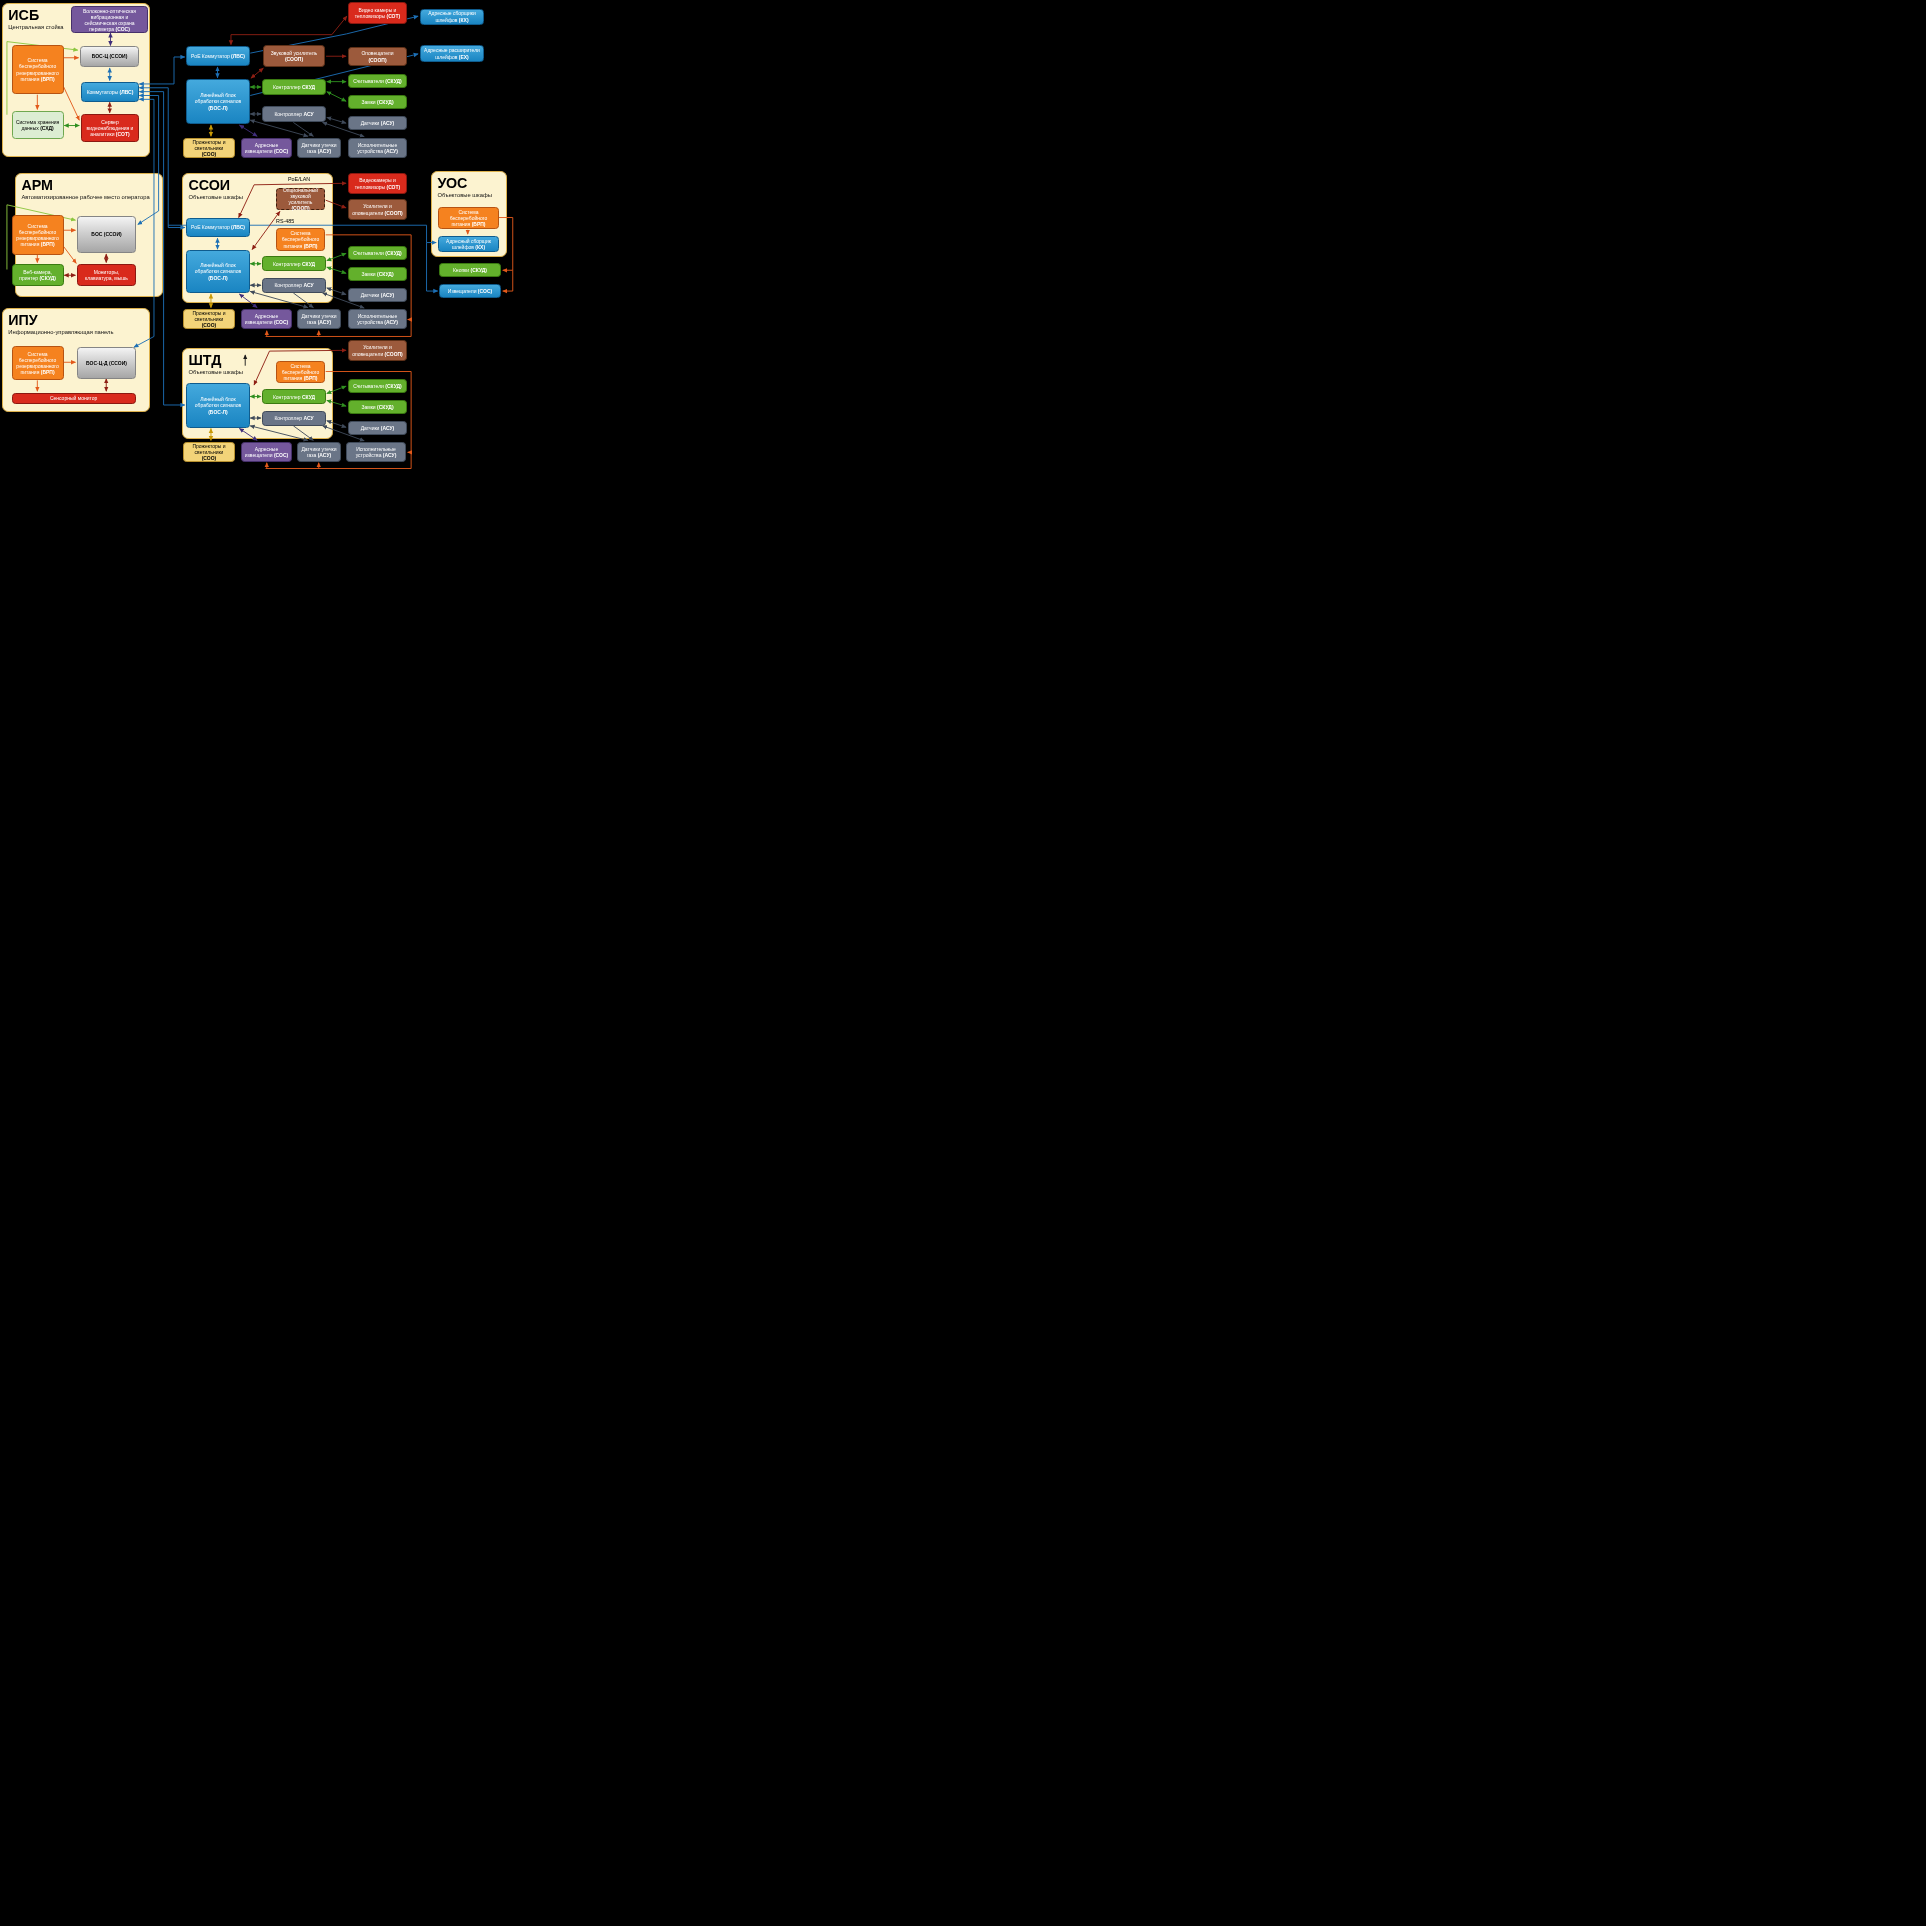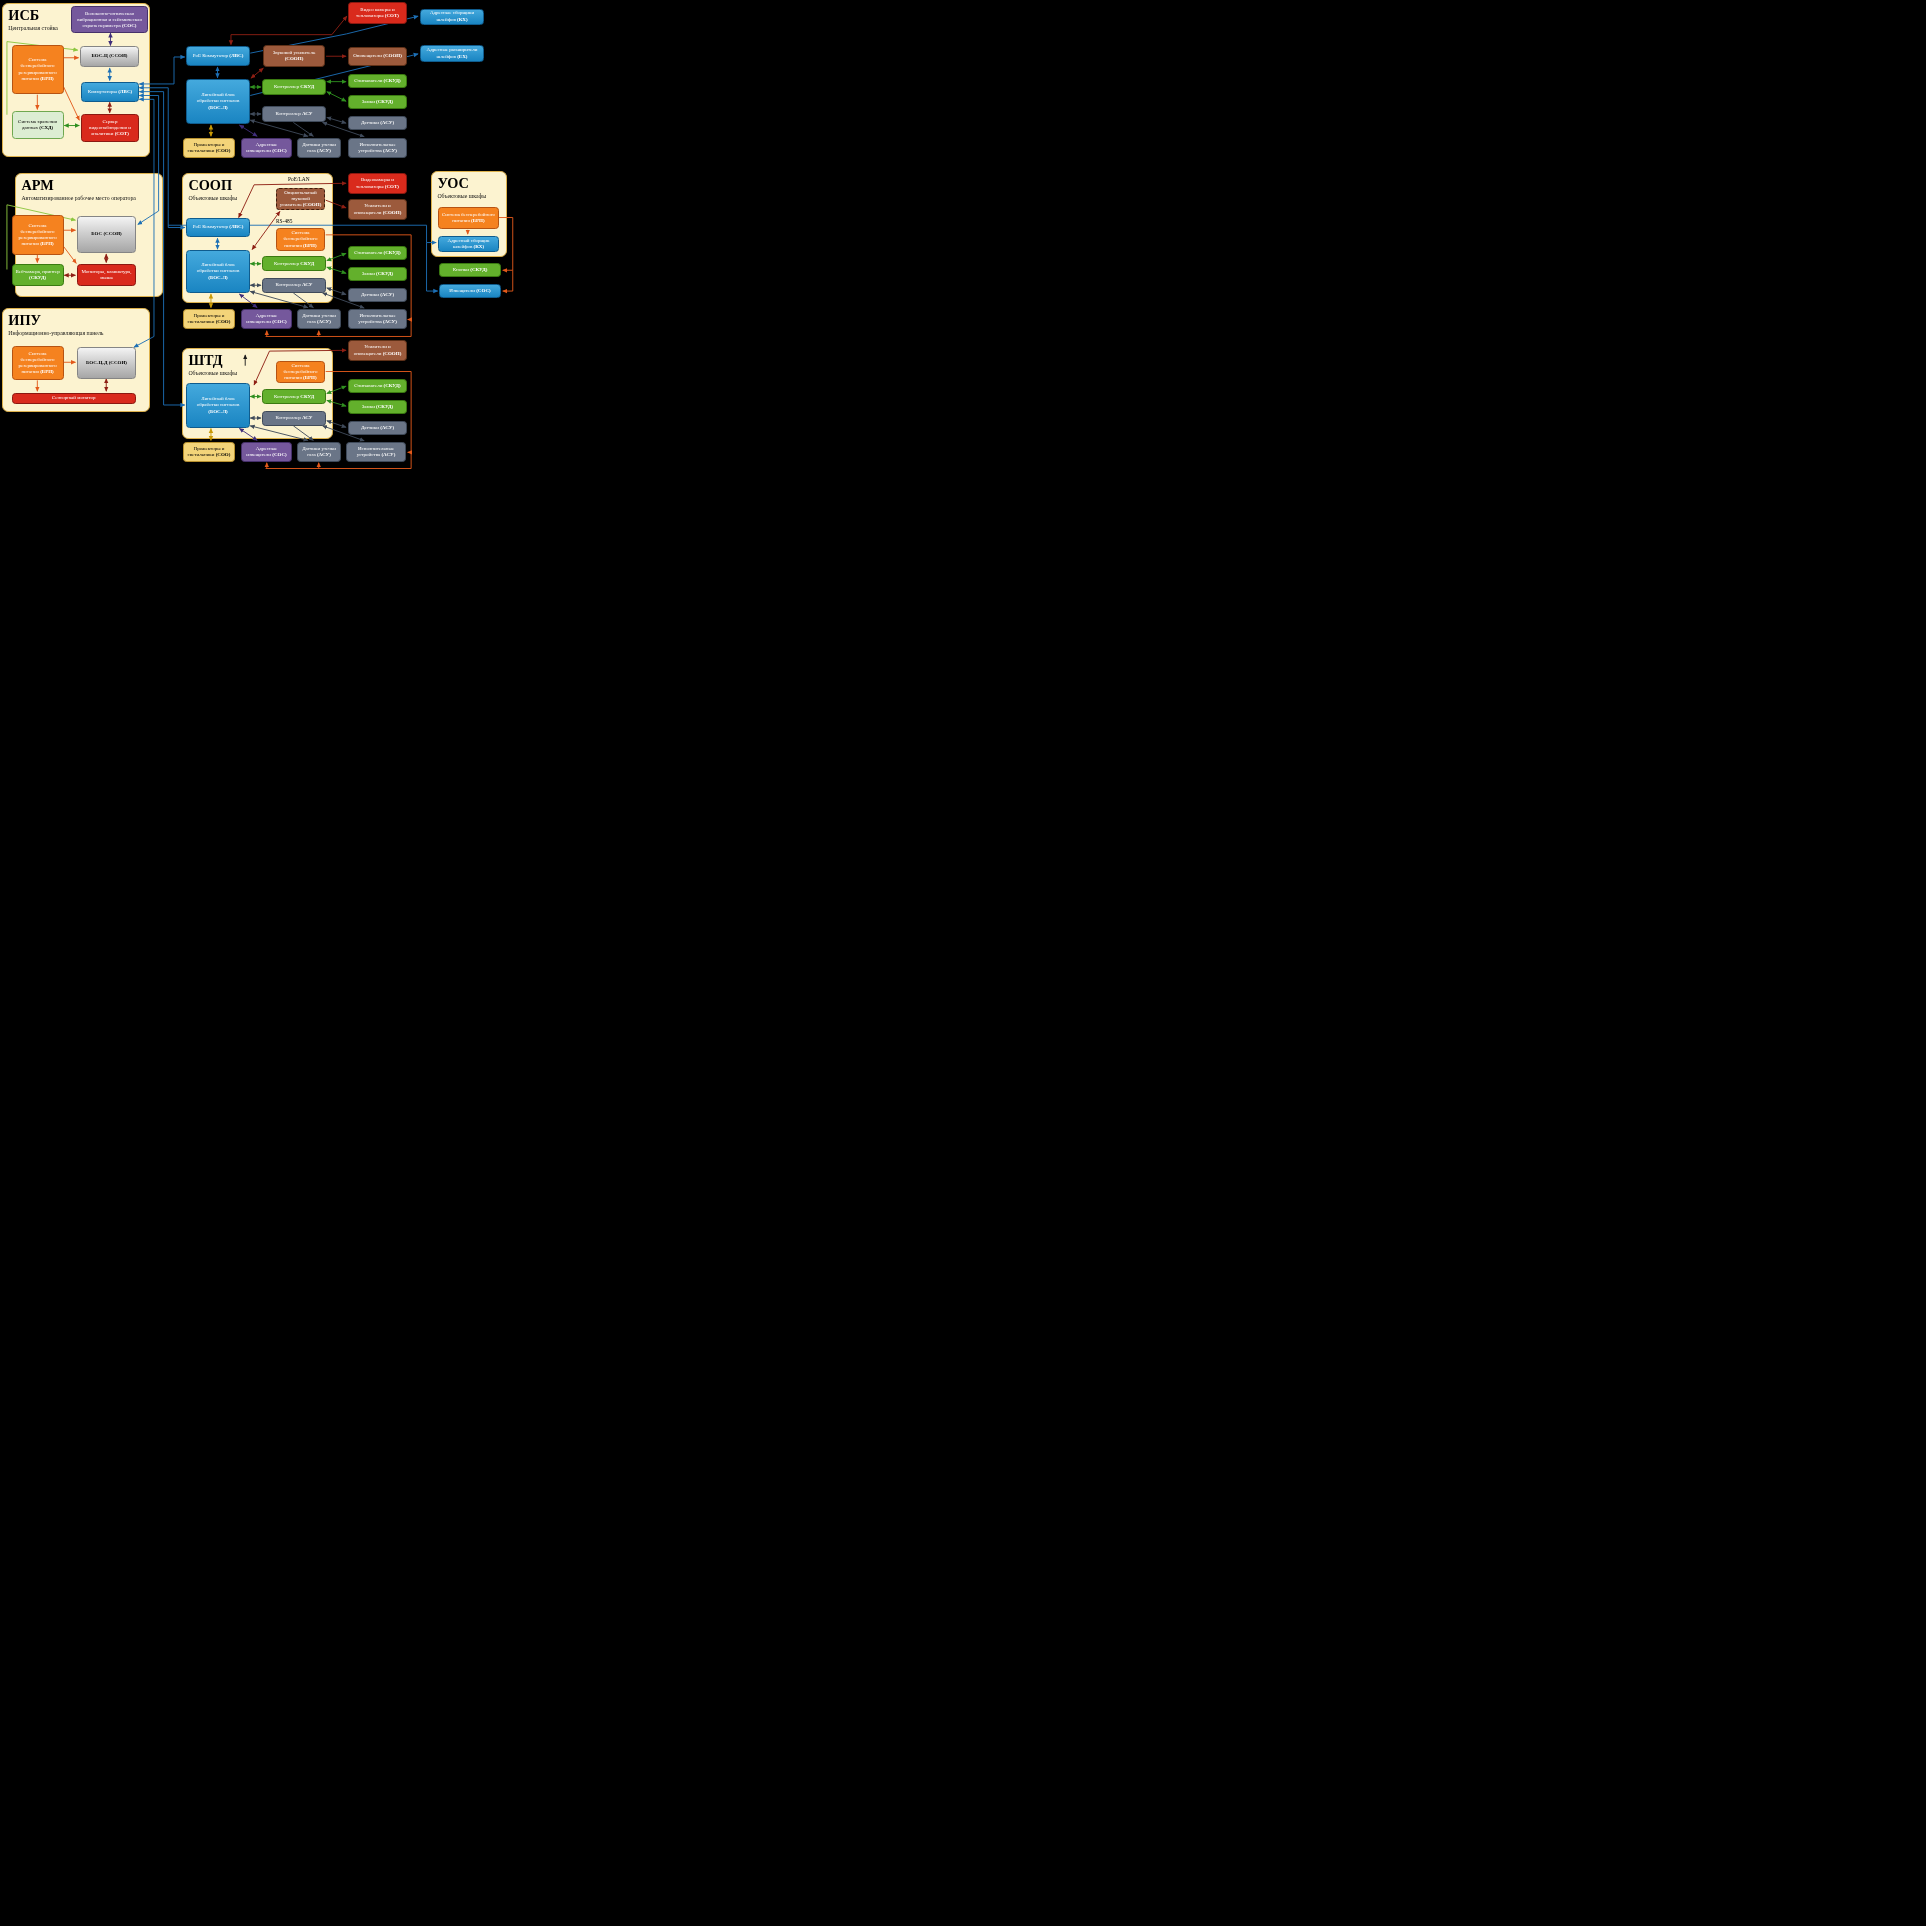--- a/index.html
+++ b/index.html
@@ -1,17 +1,17 @@
 <!DOCTYPE html>
 <html style="font-size:6.2px"><head>
 <meta charset="utf-8">
 <style>
   html,body{margin:0;padding:0;background:#000;}
   #canvas{position:relative;width:604px;height:472px;background:#000;
-          font-family:Liberation Serif, serif;overflow:hidden;}
+          font-family:Liberation Sans, sans-serif;overflow:hidden;}
   .panel{position:absolute;background:#fcf3d0;border:1.2px solid #ddb14b;border-radius:6.2px;
          box-sizing:border-box;z-index:1;}
   .ptitle{font-size:14.3px;font-weight:bold;color:#000;margin:3.1px 0 0.8px 5.4px;}
   .psub{font-size:5.8px;color:#111;margin-left:5.4px;}
   svg.wires{position:absolute;left:0;top:0;z-index:2;}
   .box{position:absolute;border-radius:3.5px;display:flex;align-items:center;justify-content:center;
        text-align:center;box-sizing:border-box;padding:1.5px 2.7px;font-size:5px;line-height:1.22;
        color:#fff;border:1px solid #000;z-index:3;}
   .lbl b{font-weight:bold;}
   .orange{background:#f5821f;border-color:#b65312;}
@@ -44,21 +44,21 @@
   </div>
   <div class="panel" style="left:15px;top:173px;width:148px;height:124px">
     <div class="ptitle">АРМ</div>
     <div class="psub">Автоматизированное рабочее место оператора</div>
   </div>
   <div class="panel" style="left:1.9px;top:308px;width:148px;height:104px">
     <div class="ptitle">ИПУ</div>
     <div class="psub">Информационно-управляющая панель</div>
   </div>
   <div class="panel" style="left:182px;top:173px;width:151px;height:130px">
-    <div class="ptitle">СООП</div>
+    <div class="ptitle">ССОИ</div>
     <div class="psub">Объектовые шкафы</div>
   </div>
   <div class="panel" style="left:431px;top:171px;width:76px;height:86px">
     <div class="ptitle">УОС</div>
     <div class="psub">Объектовые шкафы</div>
   </div>
   <div class="panel" style="left:182px;top:348px;width:151px;height:91px">
     <div class="ptitle">ШТД</div>
     <div class="psub">Объектовые шкафы</div>
   </div>

